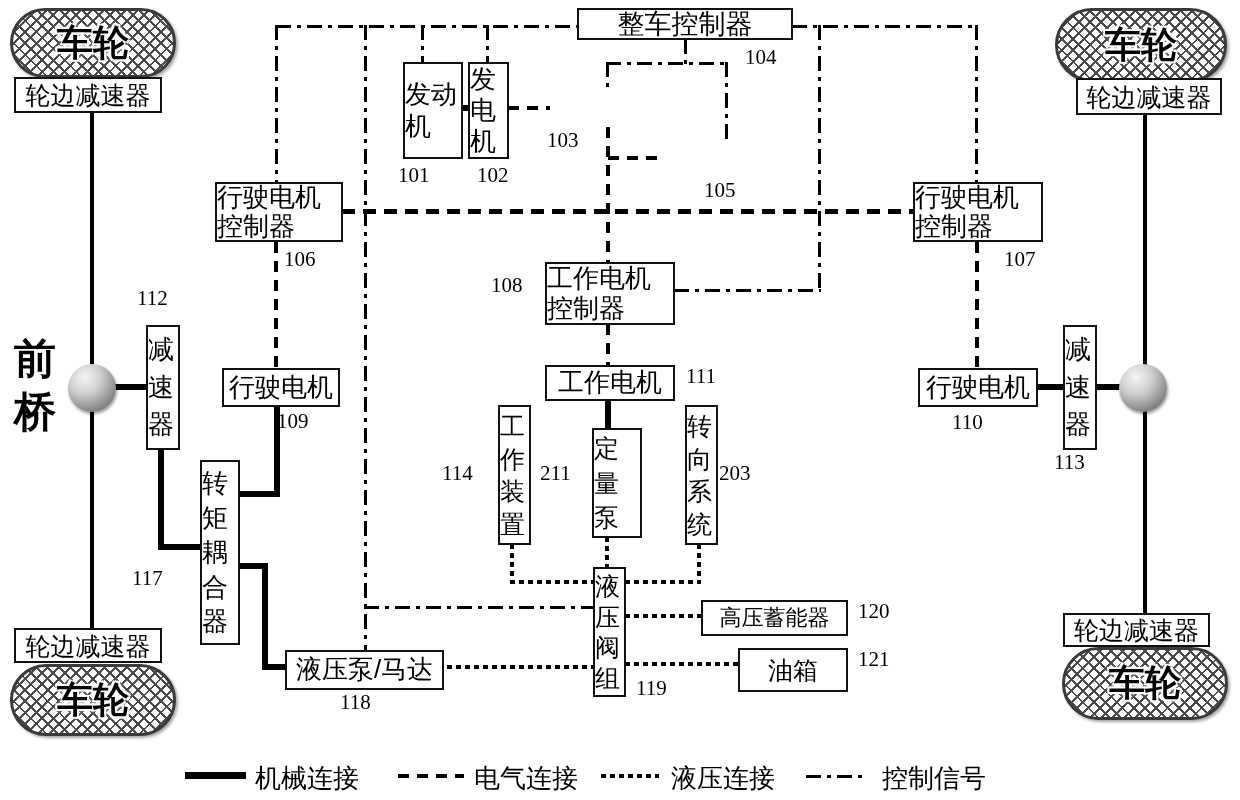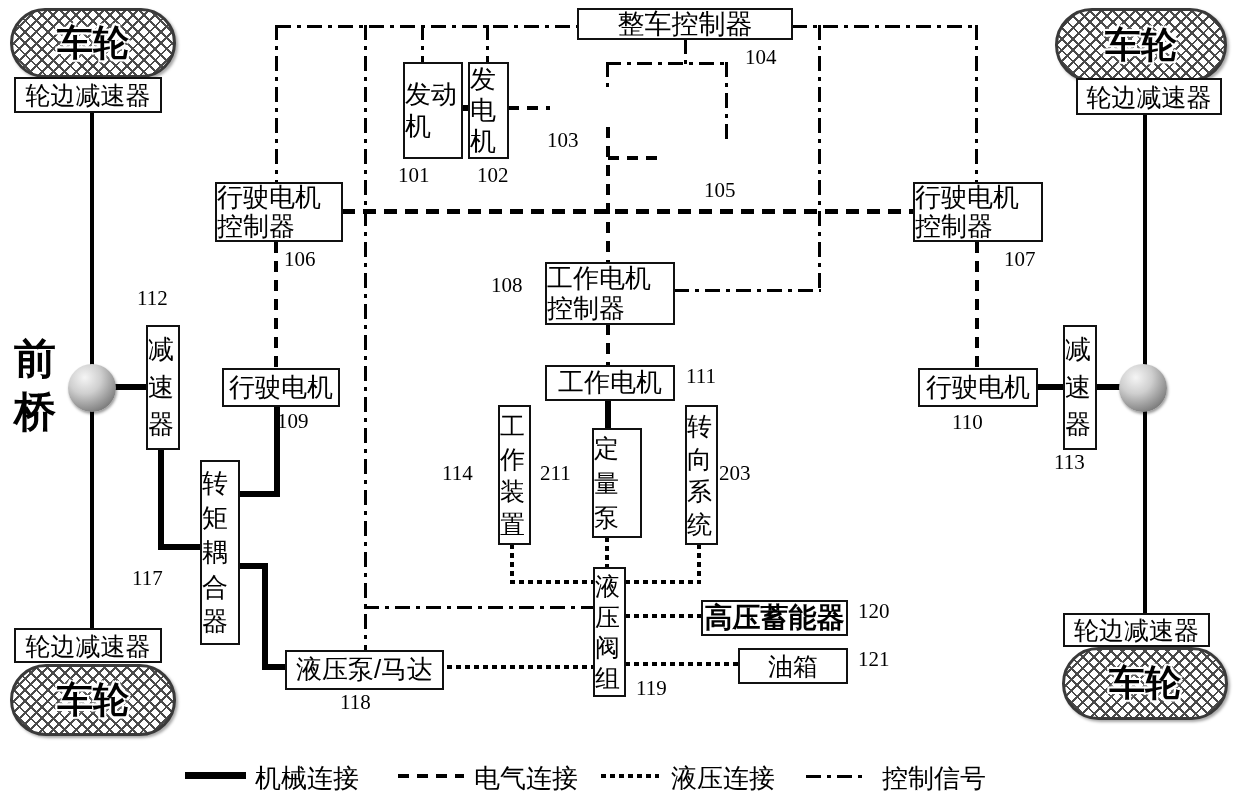--- a/index.html
+++ b/index.html
@@ -140,22 +140,22 @@
   <div class="box" style="left:918px;top:368px;width:120px;height:39px;">行驶电机</div>
   <div class="box" style="left:545px;top:365px;width:130px;height:36px;">工作电机</div>
   <div class="box v" style="left:146px;top:325px;width:34px;height:125px;font-size:26px;line-height:1.45;">减速器</div>
   <div class="box v" style="left:1063px;top:325px;width:34px;height:125px;font-size:26px;line-height:1.45;">减速器</div>
   <div class="box v" style="left:498px;top:405px;width:33px;height:140px;font-size:25px;line-height:1.3;">工作装置</div>
   <div class="box v" style="left:592px;top:428px;width:50px;height:110px;font-size:25px;line-height:1.38;">定量泵</div>
   <div class="box v" style="left:685px;top:405px;width:33px;height:140px;font-size:25px;line-height:1.3;">转向系统</div>
   <div class="box v" style="left:200px;top:460px;width:40px;height:185px;font-size:26px;line-height:1.33;">转矩耦合器</div>
   <div class="box" style="left:285px;top:650px;width:159px;height:40px;">液压泵/马达</div>
   <div class="box v" style="left:593px;top:567px;width:33px;height:130px;font-size:25px;line-height:1.22;">液压阀组</div>
-  <div class="box" style="left:701px;top:600px;width:147px;height:36px;font-size:28px;font-weight:bold;">高压蓄能器</div>
-  <div class="box" style="left:738px;top:648px;width:110px;height:36px;font-size:25px;">油箱</div>
+  <div class="box" style="left:701px;top:600px;width:147px;height:36px;font-size:22px;">高压蓄能器</div>
+  <div class="box" style="left:738px;top:648px;width:110px;height:44px;font-size:25px;">油箱</div>
 
   <div class="ref" style="left:398px;top:163px;">101</div>
   <div class="ref" style="left:477px;top:163px;">102</div>
   <div class="ref" style="left:547px;top:128px;">103</div>
   <div class="ref" style="left:745px;top:45px;">104</div>
   <div class="ref" style="left:704px;top:178px;">105</div>
   <div class="ref" style="left:284px;top:247px;">106</div>
   <div class="ref" style="left:1004px;top:247px;">107</div>
   <div class="ref" style="left:491px;top:273px;">108</div>
   <div class="ref" style="left:277px;top:409px;">109</div>

